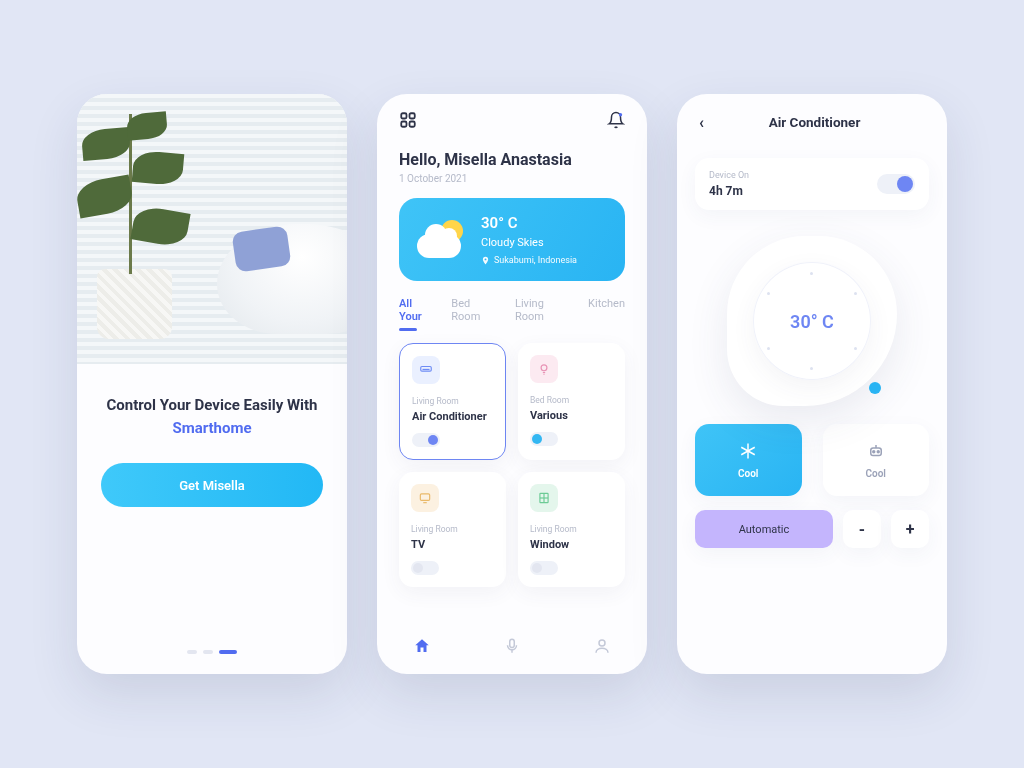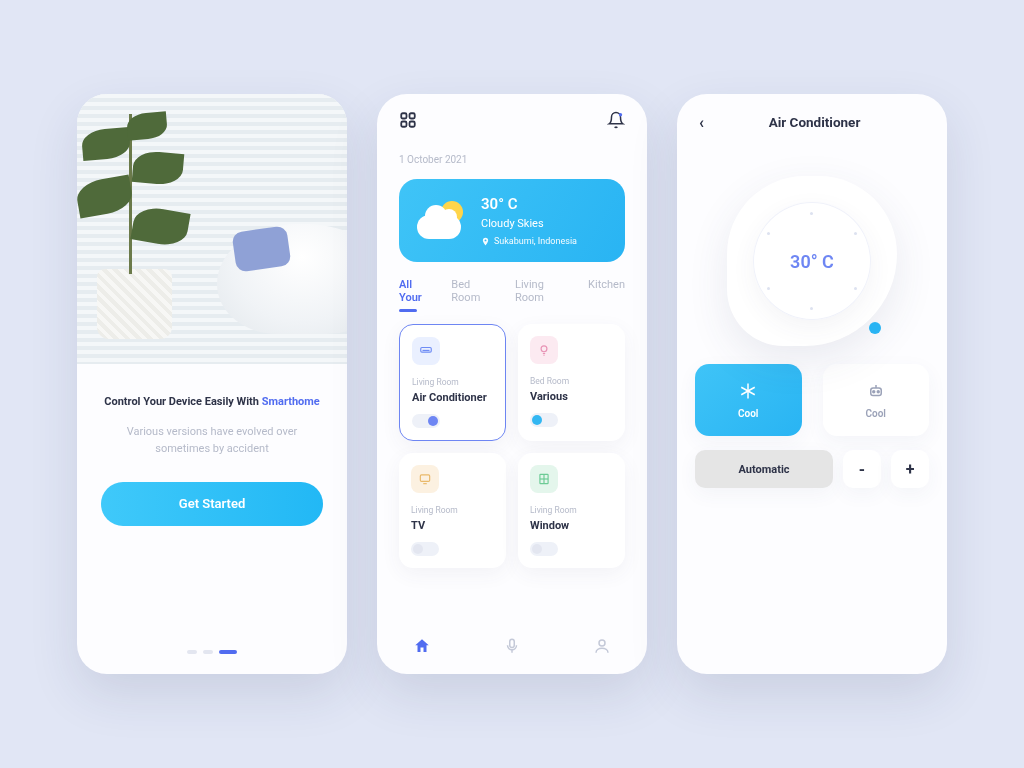--- a/index.html
+++ b/index.html
@@ -15,21 +15,21 @@
   .plant-pot{position:absolute;left:20px;bottom:25px;width:75px;height:70px;background:repeating-linear-gradient(45deg,#F7F7F5 0 4px,#EDEDE9 4px 8px);border-radius:8px 8px 12px 12px;}
   .plant-stem{position:absolute;left:52px;bottom:90px;width:3px;height:160px;background:#6B7A4A;}
   .leaf{position:absolute;background:#4F6A3A;border-radius:50% 0 50% 0;}
   .leaf.l1{left:56px;bottom:120px;width:55px;height:35px;transform:rotate(10deg);}
   .leaf.l2{left:0px;bottom:150px;width:55px;height:35px;transform:rotate(170deg);}
   .leaf.l3{left:56px;bottom:180px;width:50px;height:32px;transform:rotate(5deg);}
   .leaf.l4{left:5px;bottom:205px;width:48px;height:30px;transform:rotate(175deg);}
   .leaf.l5{left:50px;bottom:225px;width:40px;height:26px;transform:rotate(-5deg);}
 
   .onboard-card{flex:1;padding:30px 24px 20px;text-align:center;display:flex;flex-direction:column;}
-  .onboard-title{font-size:11px;font-weight:700;color:#2E3348;line-height:1.5;}
+  .onboard-title{font-size:15px;font-weight:700;color:#2E3348;line-height:1.5;}
   .onboard-title .brand{color:#516CF0;}
   .onboard-sub{font-size:11px;color:#B5BAC9;margin-top:12px;line-height:1.6;}
   .get-started{margin-top:24px;height:44px;border-radius:22px;background:linear-gradient(90deg,#3FC9FA,#22B8F5);color:#fff;font-size:13px;font-weight:600;border:none;display:flex;align-items:center;justify-content:center;cursor:pointer;}
   .dots{margin-top:auto;display:flex;gap:6px;justify-content:center;}
   .dot{width:10px;height:4px;border-radius:2px;background:#E3E6F0;}
   .dot.active{width:18px;background:#516CF0;}
 
   
   .topbar{height:56px;display:flex;align-items:center;justify-content:space-between;padding:0 22px;}
   .grid-icon,.bell-icon{color:#2E3348;}
@@ -93,21 +93,21 @@
   .dial-handle{position:absolute;right:16px;bottom:12px;width:12px;height:12px;border-radius:50%;background:#29B4F3;}
 
   .modes{display:flex;gap:21px;padding:0 18px;text-align:center;}
   .mode{flex:1;background:#fff;border-radius:14px;height:72px;display:flex;flex-direction:column;align-items:center;justify-content:center;gap:8px;box-shadow:0 6px 20px rgba(60,70,110,0.05);cursor:pointer;}
   .mode.active{background:linear-gradient(140deg,#3FC4F7,#29B4F3);color:#fff;}
   .mode .mlabel{font-size:10px;font-weight:600;}
   .mode:not(.active) .mlabel{color:#9BA2B8;}
   .mode:not(.active) svg{color:#9BA2B8;}
 
   .fan-row{display:flex;gap:10px;padding:14px 18px 18px;}
-  .fan-mode{flex:1.6;height:38px;background:#e5e5e5;border-radius:10px;display:flex;align-items:center;justify-content:center;font-size:11px;font-weight:700;color:#2E3348;box-shadow:0 6px 20px rgba(60,70,110,0.05);cursor:pointer;}
+  .fan-mode{flex:1.6;height:38px;background:#c4b5fd;border-radius:10px;display:flex;align-items:center;justify-content:center;font-size:11px;font-weight:400;color:#2E3348;box-shadow:0 6px 20px rgba(60,70,110,0.05);cursor:pointer;}
   .fan-btn{width:38px;height:38px;background:#fff;border-radius:10px;display:flex;align-items:center;justify-content:center;font-size:16px;font-weight:700;color:#2E3348;box-shadow:0 6px 20px rgba(60,70,110,0.05);cursor:pointer;}
 </style>
 </head>
 <body>
 
 <div class="phone">
   <div class="hero-img">
     <div class="shutters"></div>
     <div class="couch"></div>
     <div class="pillow"></div>
@@ -116,22 +116,21 @@
     <div class="leaf l1"></div>
       <div class="leaf l2"></div>
       <div class="leaf l3"></div>
       <div class="leaf l4"></div>
       <div class="leaf l5"></div>
   </div>
   <div class="onboard-card">
     <div class="onboard-title">
       <span>Control Your Device Easily With </span><span class="brand">Smarthome</span>
     </div>
-    <div class="onboard-sub">Various versions have evolved over sometimes by accident</div>
-    <div class="get-started">Get Started</div>
+    <div class="get-started">Get Misella</div>
     <div class="dots">
       <div class="dot"></div>
         <div class="dot"></div>
         <div class="dot active"></div>
     </div>
   </div>
 </div>
 
 <div class="phone">
   <div class="topbar">
@@ -145,20 +144,21 @@
     </span>
     <span class="bell-icon">
       <svg width="18" height="18" viewBox="0 0 24 24" fill="none" stroke="currentColor" stroke-width="2">
           <path d="M18 8a6 6 0 10-12 0c0 7-3 9-3 9h18s-3-2-3-9"></path>
           <path d="M13.7 21a2 2 0 01-3.4 0"></path>
           <circle cx="18" cy="5" r="2.2" fill="#516CF0" stroke="none"></circle>
         </svg>
     </span>
   </div>
   <div class="greet">
+    <h2>Hello, Misella Anastasia</h2>
     <div class="date">1 October 2021</div>
   </div>
   <div class="weather">
     <div class="wicon">
         <div class="sun"></div>
         <div class="cloud"></div>
       </div>
     <div class="winfo">
       <div class="temp">30° C</div>
       <div class="cond">Cloudy Skies</div>
@@ -247,20 +247,29 @@
           <path d="M4 21c0-4 4-6 8-6s8 2 8 6"></path>
         </svg></span>
   </div>
 </div>
 
 <div class="phone">
   <div class="detail-top">
     <span class="back">‹</span>
     <div class="detail-title">Air Conditioner</div>
   </div>
+  <div class="status-row">
+    <div>
+      <div class="lbl">Device On</div>
+      <div class="val">4h 7m</div>
+    </div>
+    <div class="big-toggle">
+        <div class="knob"></div>
+      </div>
+  </div>
   <div class="dial-wrap">
     <div class="dial-outer">
       <div class="dial-inner">
         <div class="tick t1"></div>
           <div class="tick t2"></div>
           <div class="tick t3"></div>
           <div class="tick t4"></div>
           <div class="tick t5"></div>
           <div class="tick t6"></div>
         <div class="dial-temp">30° C</div>

